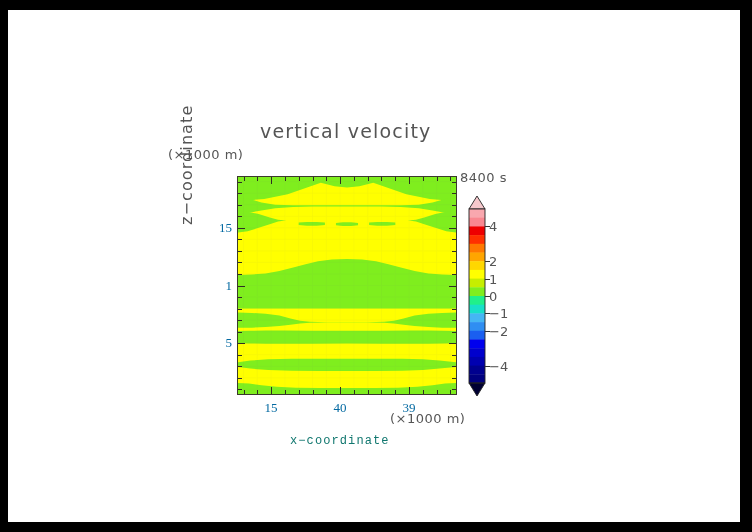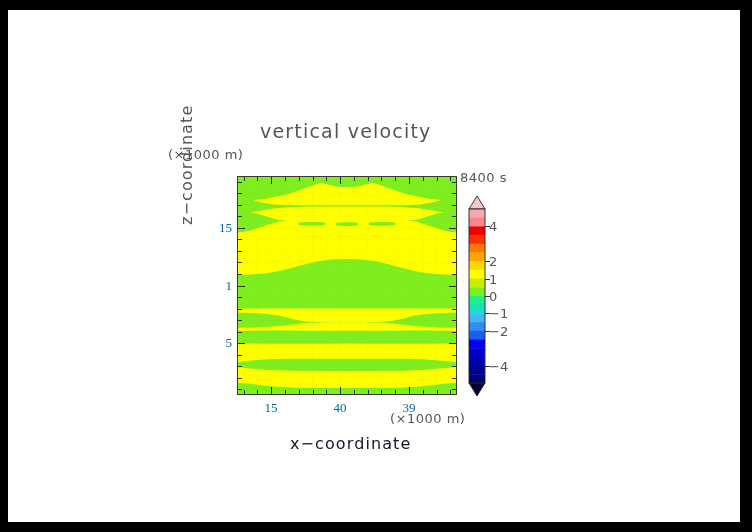--- a/index.html
+++ b/index.html
@@ -52,23 +52,24 @@
   }
 
   #bottom-units {
     left: 382px; top: 401px;
     font-size: 13px;
     color: #555555;
   }
 
   #x-axis-title {
     left: 282px; top: 424px;
-    font-size: 16px;
+    font-size: 12px;
     letter-spacing: 1.1px;
-    color: #0f172a;
+    color: #0f766e;
+    font-family: Liberation Mono, monospace;
   }
 
   #y-axis-title {
     left: 169px; top: 215px;
     font-size: 16px;
     letter-spacing: 1.1px;
     color: #555555;
     transform-origin: 0 0;
     transform: rotate(-90deg);
   }

